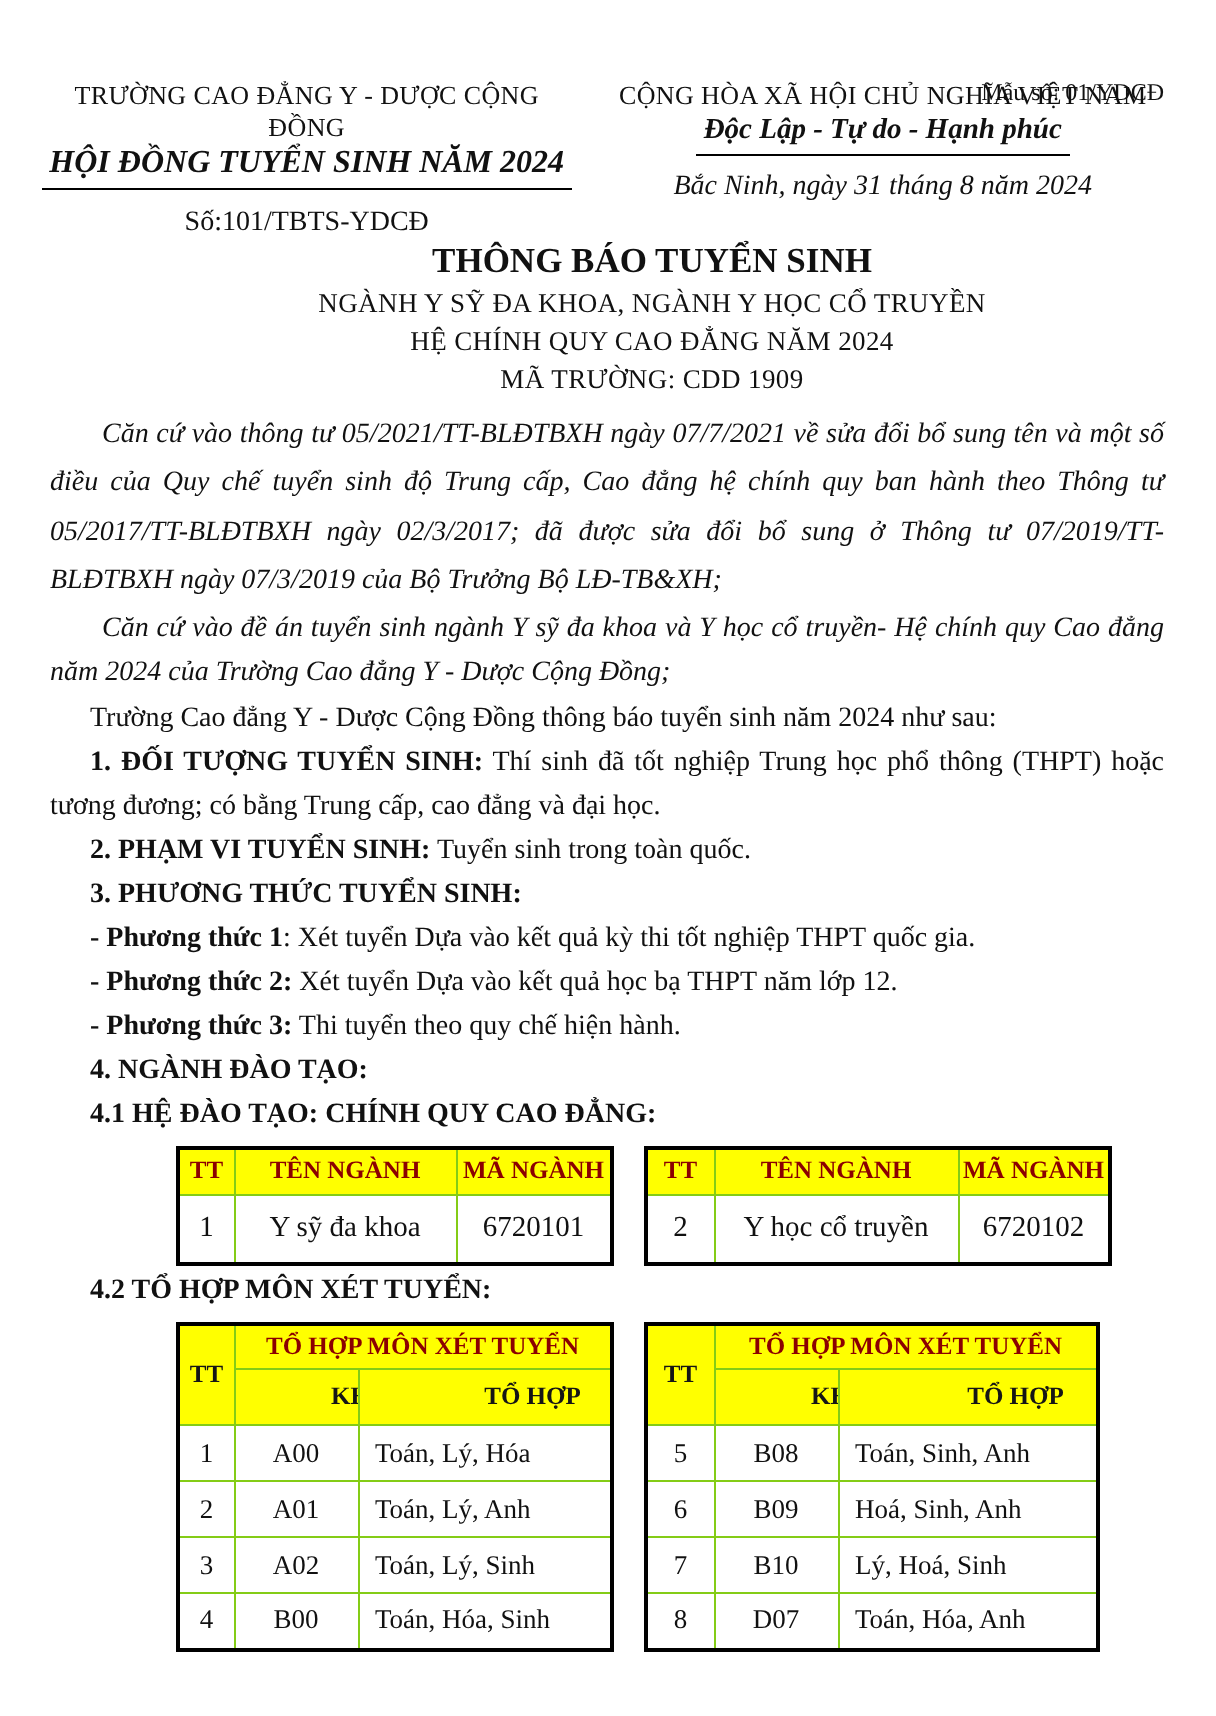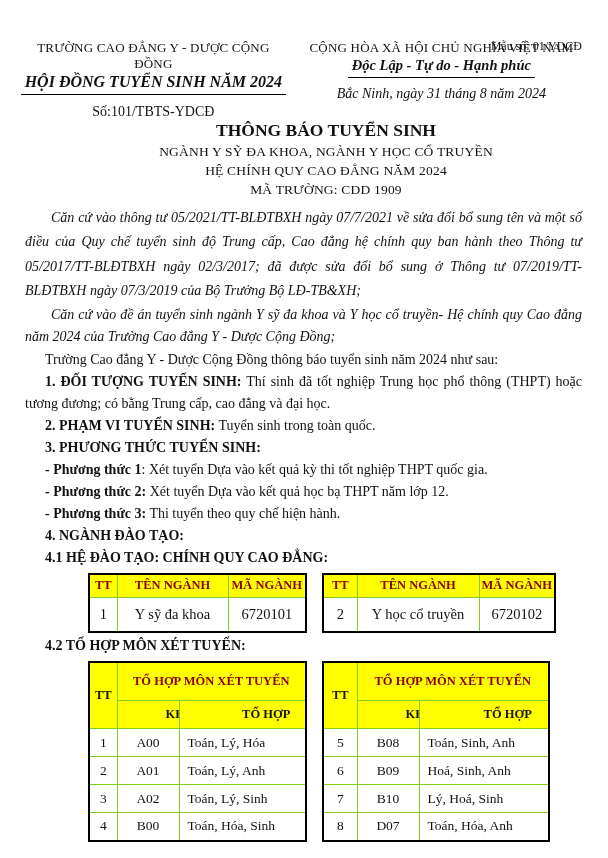--- a/index.html
+++ b/index.html
@@ -77,21 +77,21 @@
     height:24px;
   }
   .majors-table td{height:34px;font-size:14.5px;}
   .combo-table{width:219px;}
   .combo-table.right{width:228px;}
   .combo-table th{
     background:var(--yellow);
     font-size:12.5px;
     font-weight:bold;
   }
-  .combo-table .group-hdr{color:var(--maroon);height:39px;}
+  .combo-table .group-hdr{color:var(--maroon);height:23px;}
   .combo-table .tt-hdr,.combo-table .sub-hdr{color:#151515;}
   .combo-table .sub-hdr{height:28px;padding-left:48px;}
   .combo-table td{height:28px;font-size:13.5px;}
   .combo-table td.combo-cell{text-align:left;padding-left:8px;}
   .heading{font-weight:bold;line-height:22px;text-indent:20px;margin-top:2px;}
 </style>
 </head>
 <body>
 
 <div class="page">

